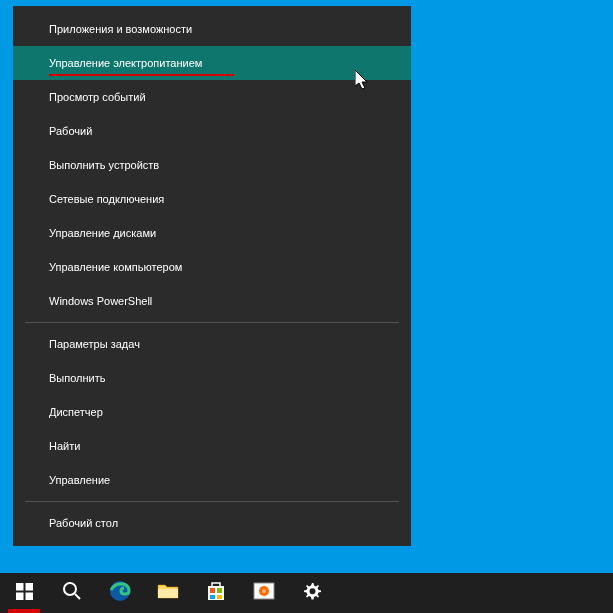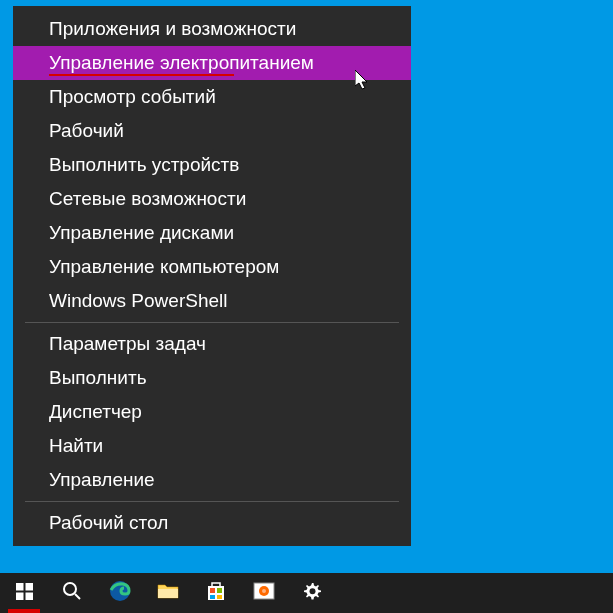--- a/index.html
+++ b/index.html
@@ -18,26 +18,26 @@
   width: 398px;
   background: #2b2b2b;
   padding: 6px 0;
 }
 .menu-item {
   height: 34px;
   display: flex;
   align-items: center;
   padding: 0 36px;
   color: #fff;
-  font-size: 19px;
+  font-size: 11px;
   cursor: default;
   position: relative;
 }
 .menu-item.hover {
-  background: #a21caf;
+  background: #0f766e;
   align-items: center;
 }
 .menu-separator {
   height: 1px;
   background: #555;
   margin: 4px 12px;
 }
 .menu-item .chevron {
   position: absolute;
   right: 18px;
@@ -95,21 +95,21 @@
     <div class="menu-item">
       <span>Просмотр событий</span>
     </div>
     <div class="menu-item">
       <span>Рабочий</span>
     </div>
     <div class="menu-item">
       <span>Выполнить устройств</span>
     </div>
     <div class="menu-item">
-      <span>Сетевые возможности</span>
+      <span>Сетевые подключения</span>
     </div>
     <div class="menu-item">
       <span>Управление дисками</span>
     </div>
     <div class="menu-item">
       <span>Управление компьютером</span>
     </div>
     <div class="menu-item">
       <span>Windows PowerShell</span>
     </div>

